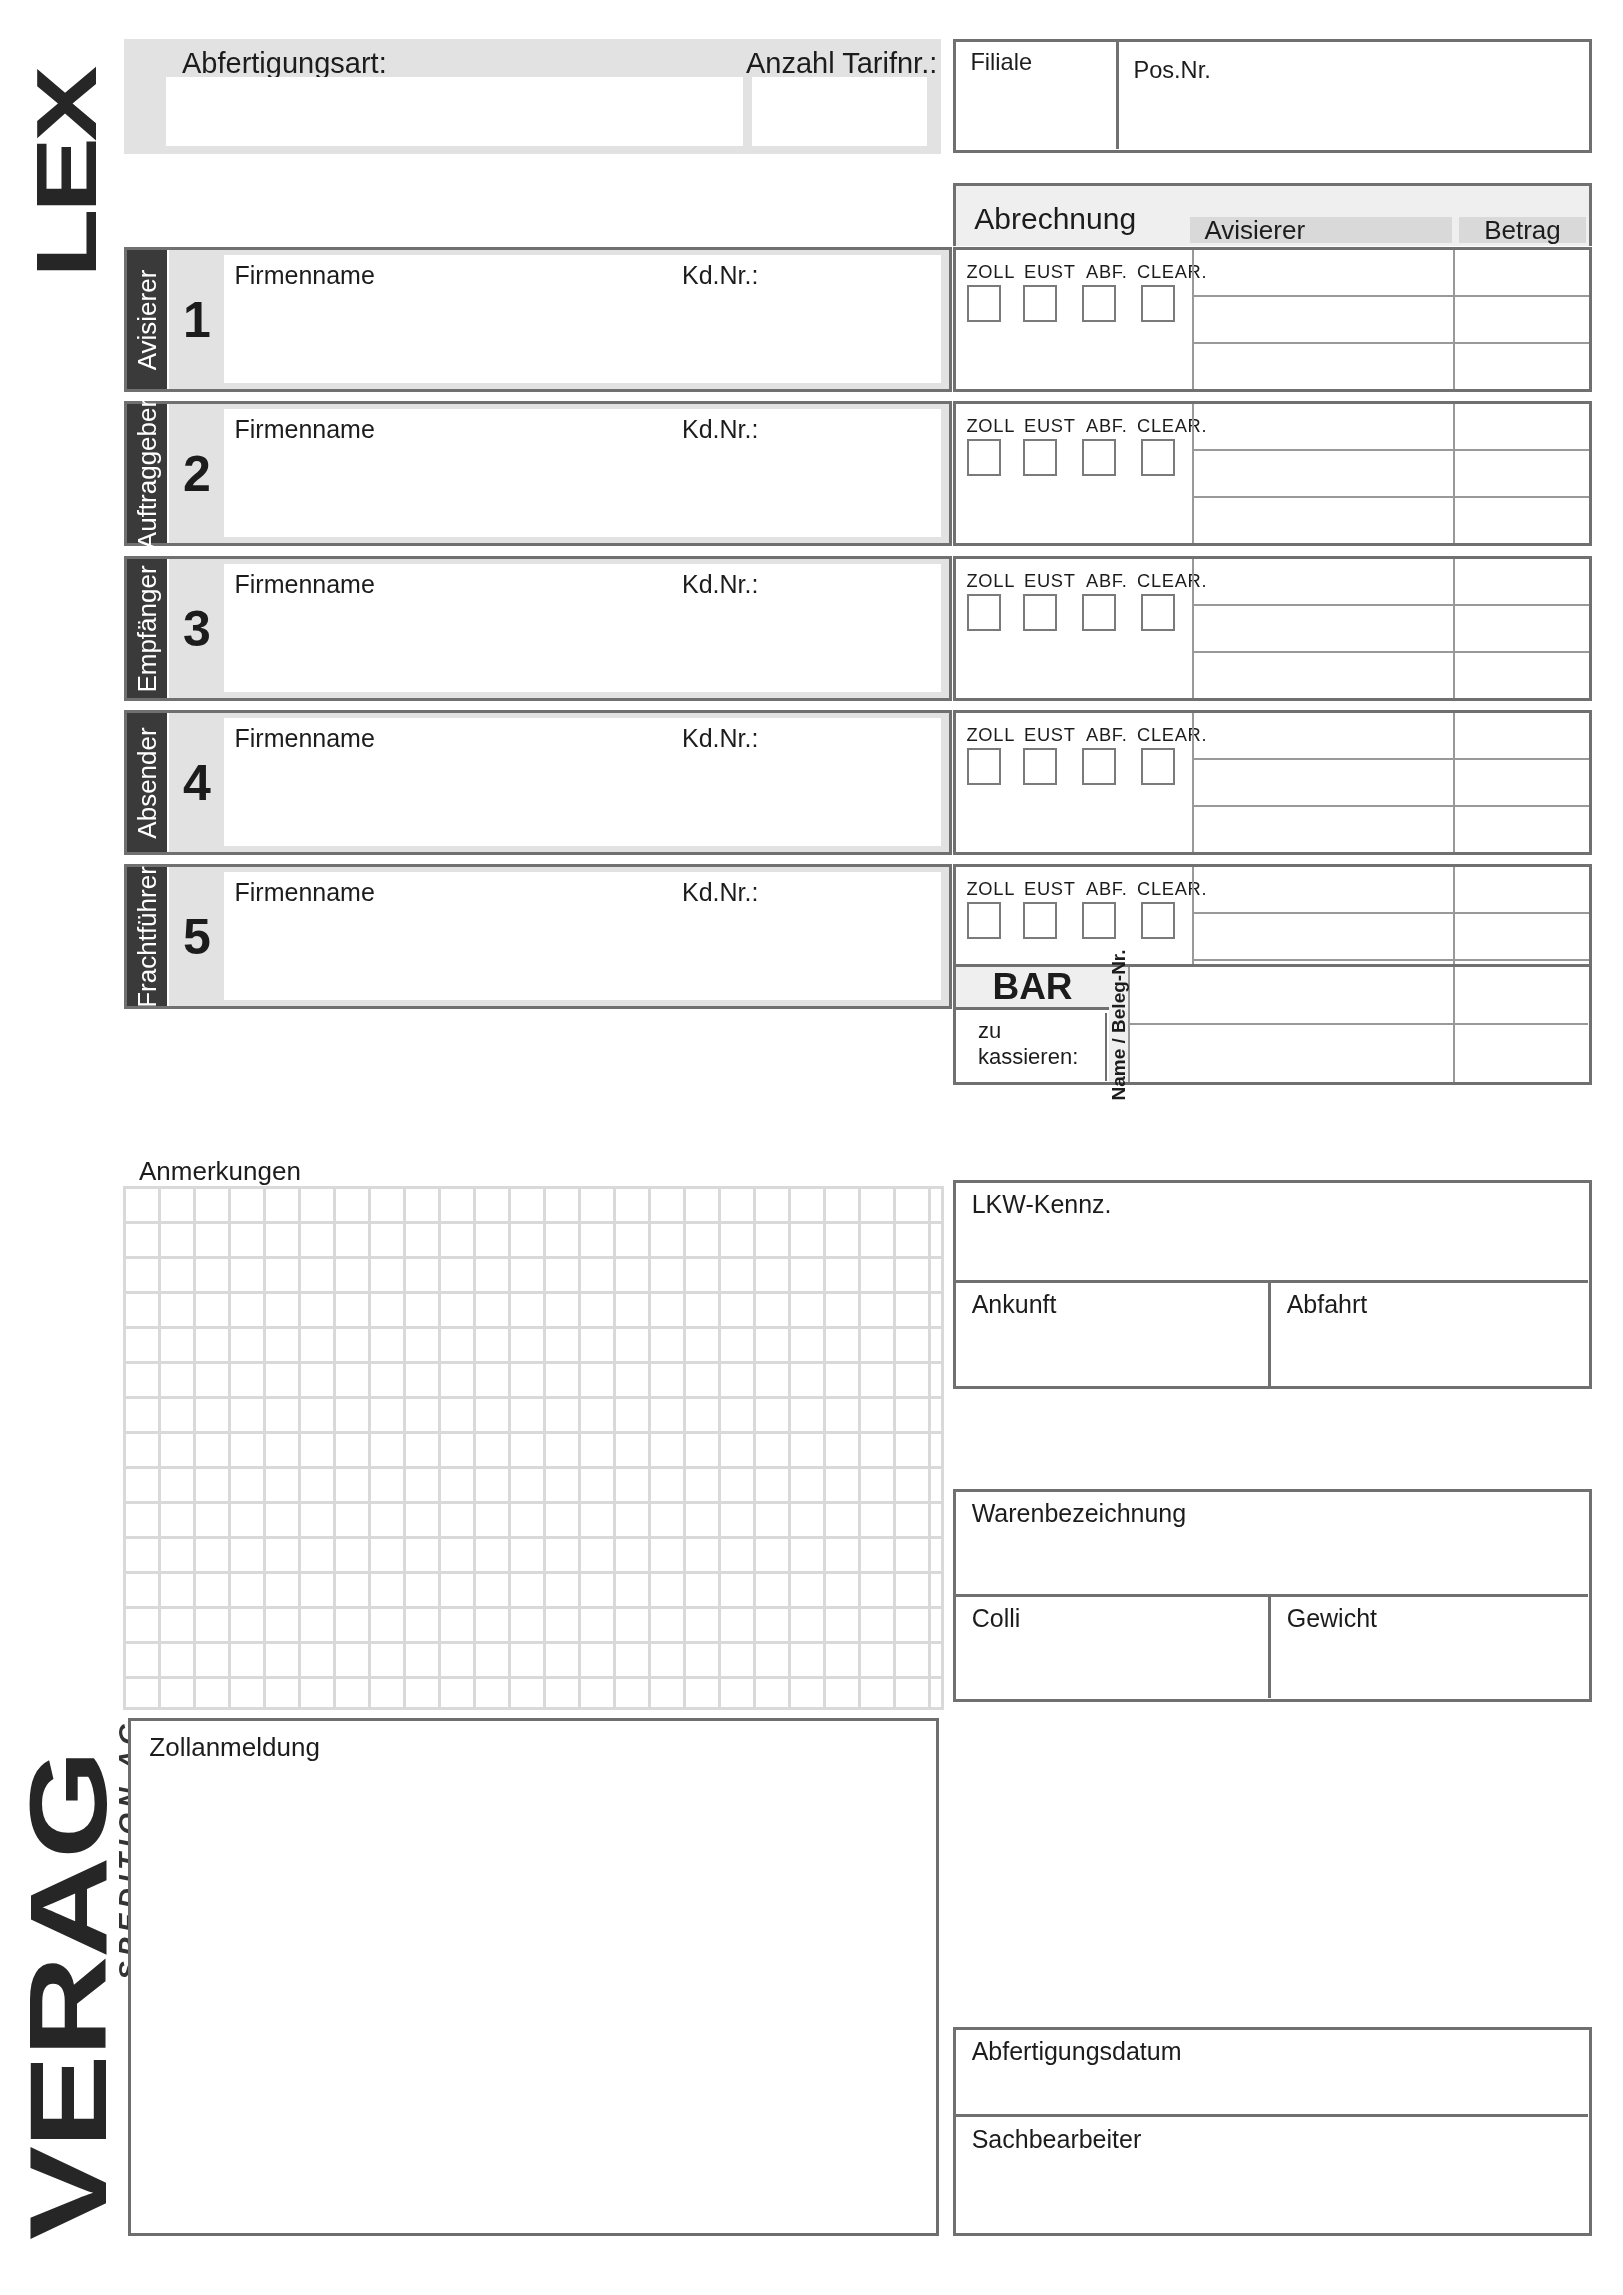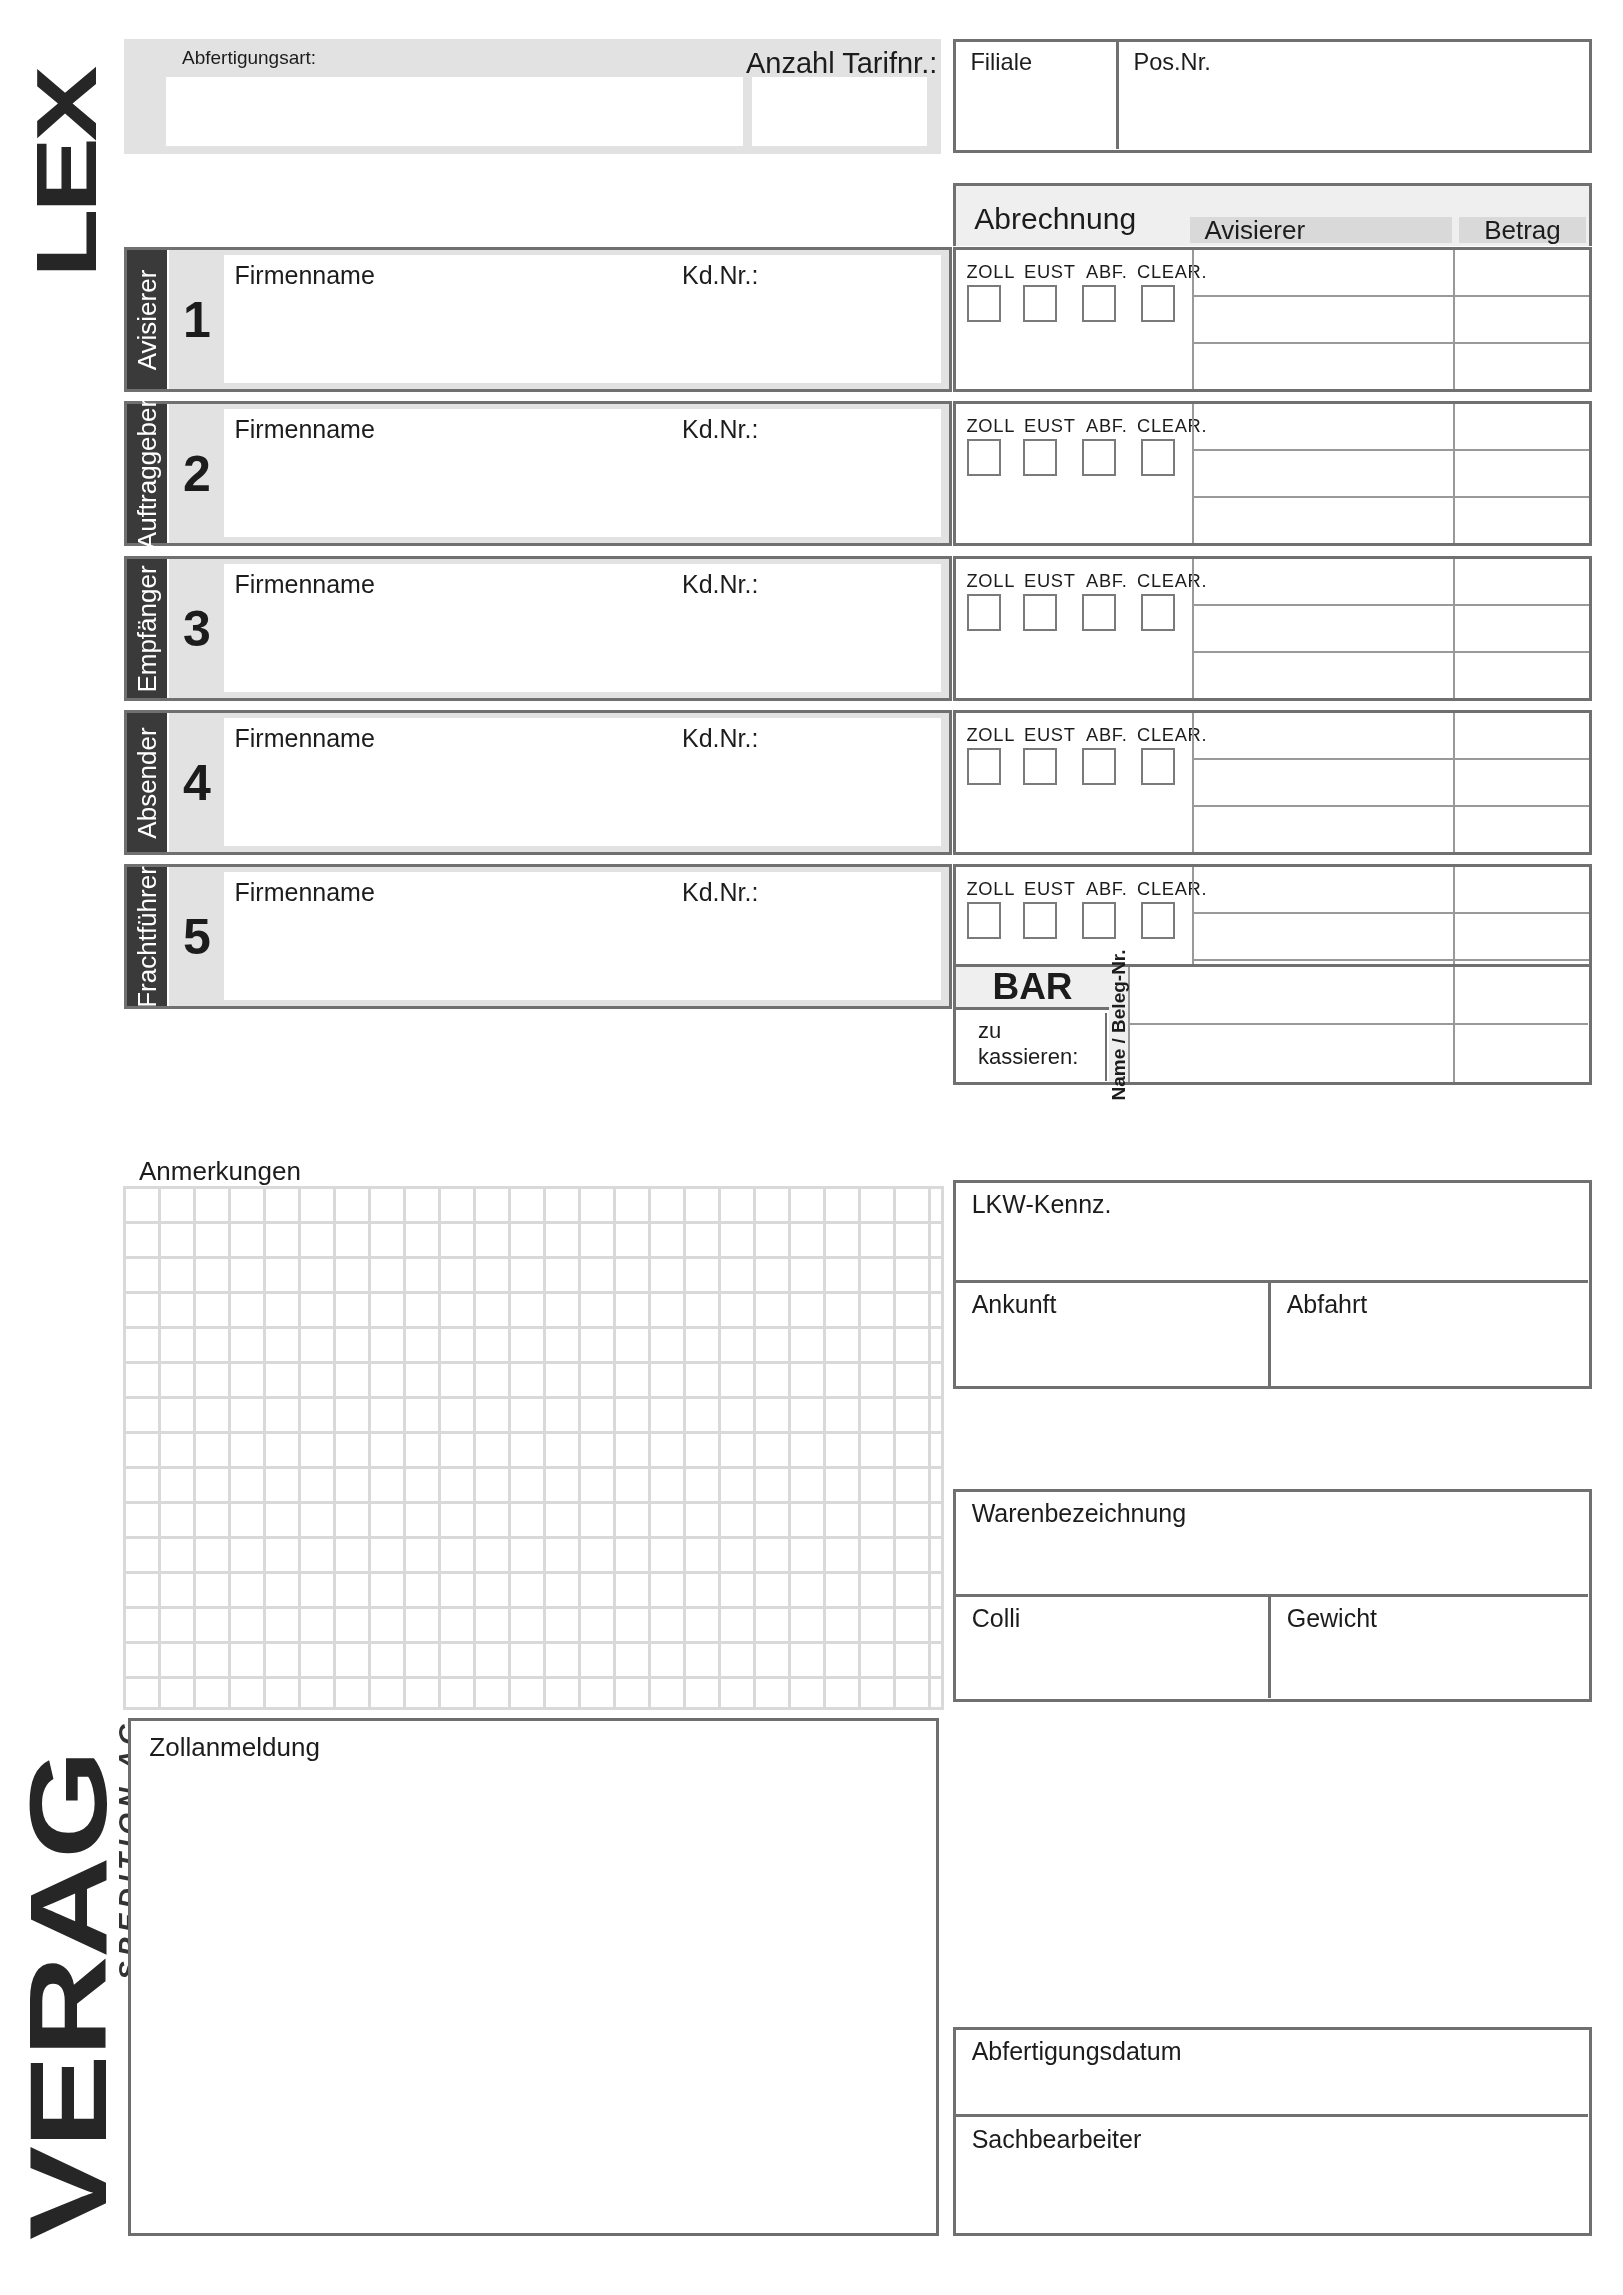--- a/index.html
+++ b/index.html
@@ -13,30 +13,30 @@
   .lex-logo .rot{transform:translate(-50%,-50%) rotate(-90deg) scaleX(1.32);
                  font-size:86px;font-weight:bold;letter-spacing:-3.3px;color:#262626;}
   .verag-logo{left:17px;top:1731px;width:99px;height:530px;}
   .verag-logo .rot{transform:translate(-50%,-50%) rotate(-90deg) scaleX(1.28);
                    font-size:110px;font-weight:bold;letter-spacing:-2px;color:#262626;}
   .sped-logo{left:110px;top:1685px;width:38px;height:327px;}
   .sped-logo .rot{font-size:28px;font-weight:bold;font-style:italic;letter-spacing:5.2px;color:#333;}
 
   
   .top-panel{left:124px;top:39px;width:817px;height:115px;background:#e2e2e2;}
-  .abf-label{left:58px;top:7.9px;font-size:19px;}
+  .abf-label{left:58px;top:7.9px;font-size:29px;}
   .anz-label{left:622px;top:7.9px;font-size:29px;}
   .input1{left:42px;top:38px;width:577px;height:69px;background:#fff;}
   .input2{left:628px;top:38px;width:175px;height:69px;background:#fff;}
 
   .filiale-box{left:953px;top:39px;width:639px;height:114px;background:#fff;border:3.3px solid #707070;}
   .filiale-div{left:160px;top:0;width:3.3px;height:107px;background:#707070;}
   .cell-label{font-size:23.6px;position:absolute;left:14.4px;top:6.5px;}
   .filiale-cell{left:0;top:0;width:160px;height:107px;padding-left:6px;}
-  .posnr-cell{left:163px;top:0;width:378px;height:107px;}
+  .posnr-cell{left:163px;top:8px;width:378px;height:107px;}
 
   
   .abr-header{left:953px;top:183px;width:639px;height:63px;background:#efefef;
               border:3.3px solid #707070;border-bottom:none;}
   .abr-title{left:18.3px;top:15.7px;font-size:30px;}
   .col-head{top:31px;height:26px;background:#d9d9d9;font-size:26px;display:flex;align-items:center;position:absolute;box-sizing:border-box;}
   .leistung-head{left:234px;width:262px;padding-left:14.4px;}
   .betrag-head{left:503px;width:127px;justify-content:center;}
 
   

